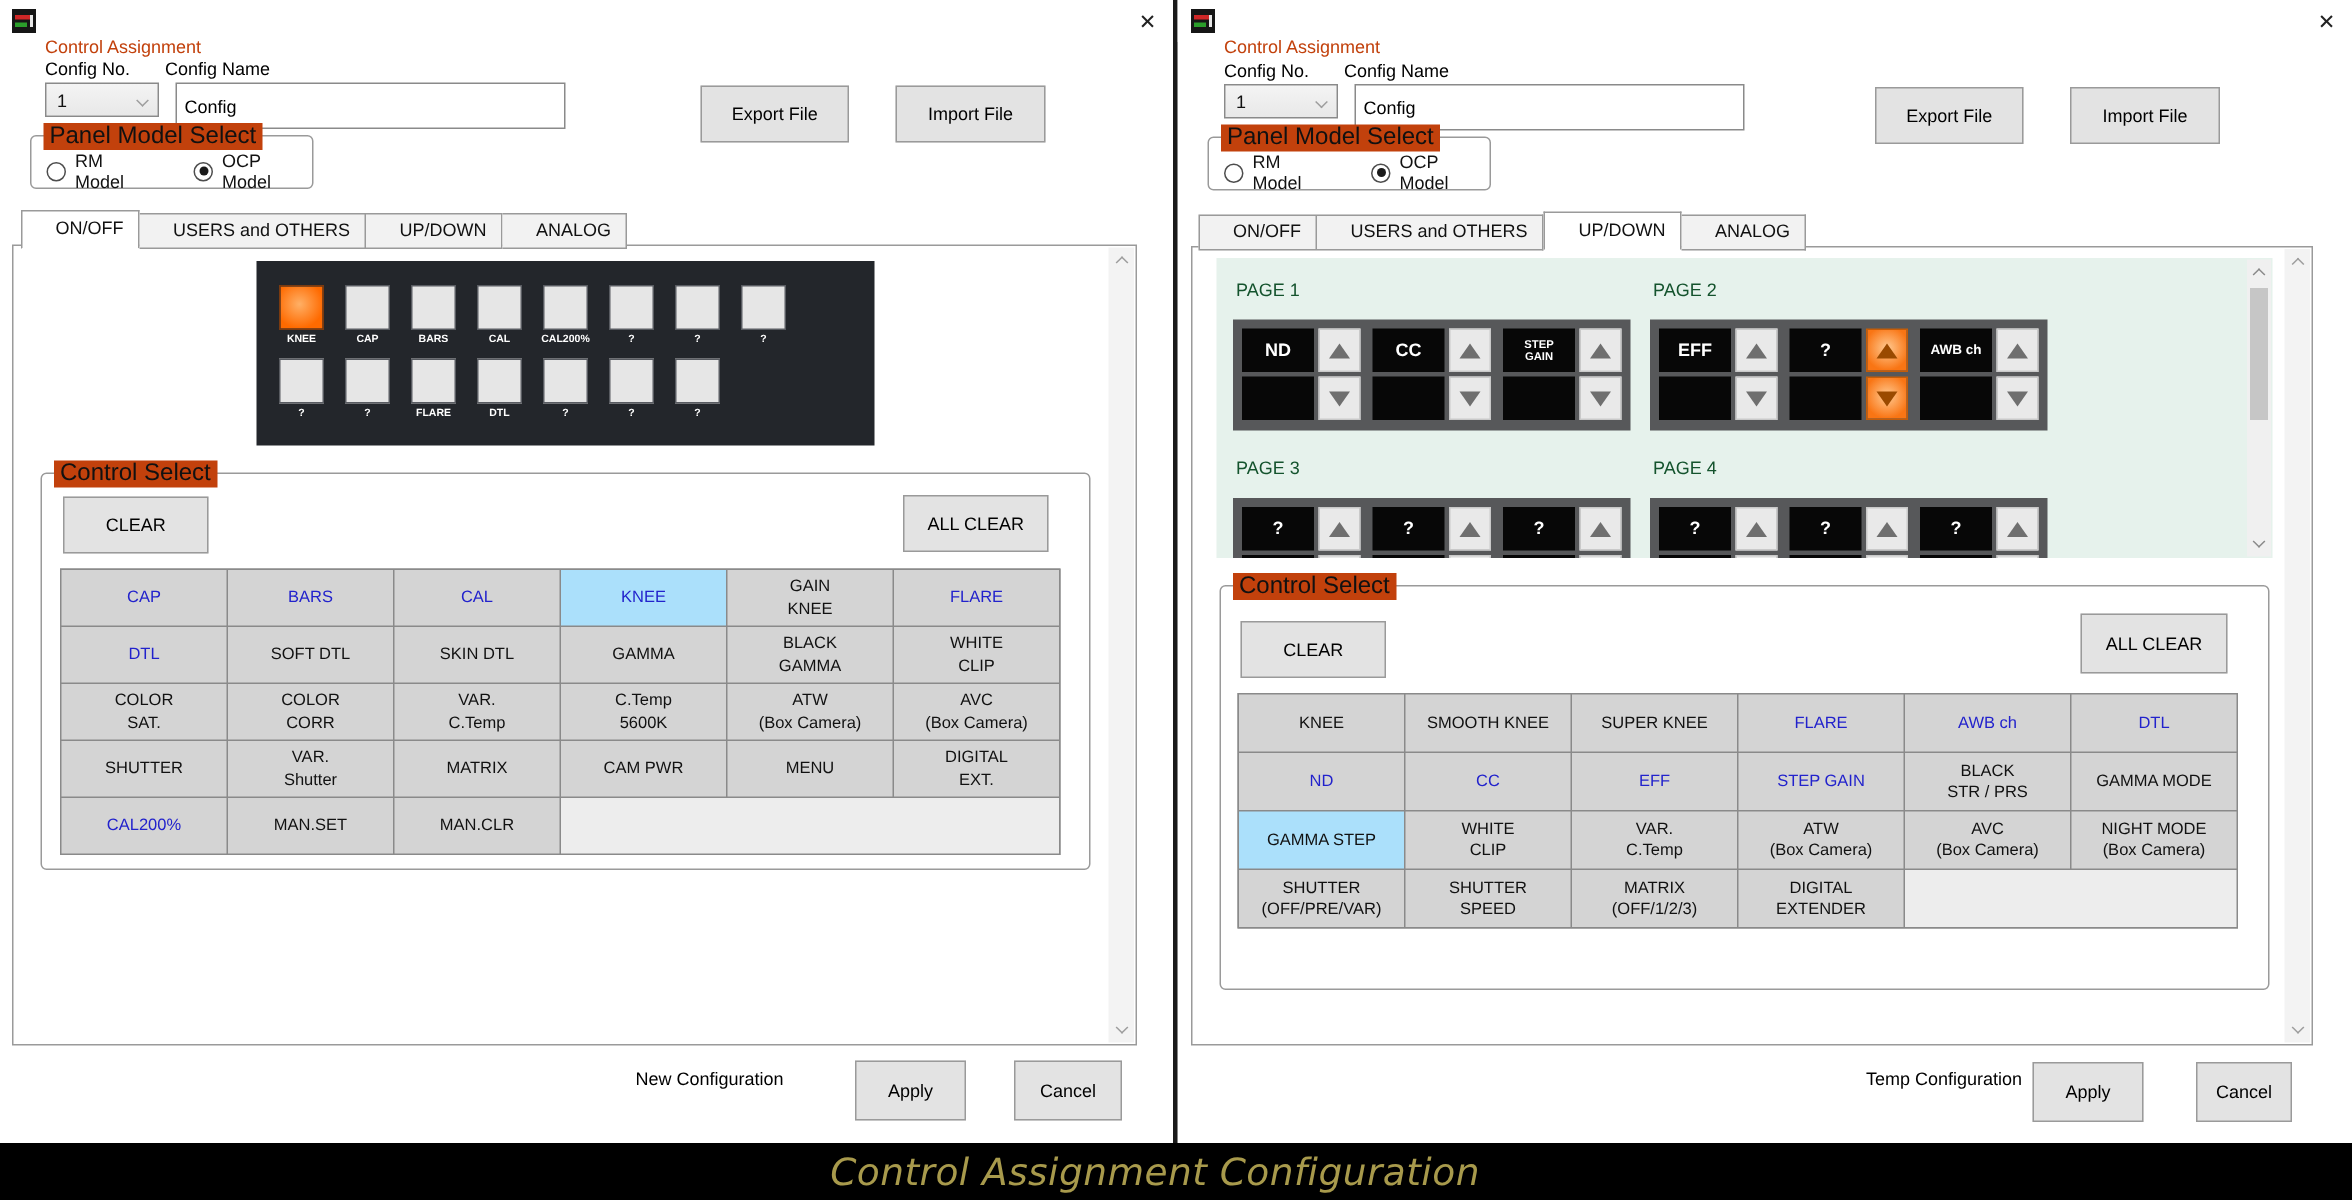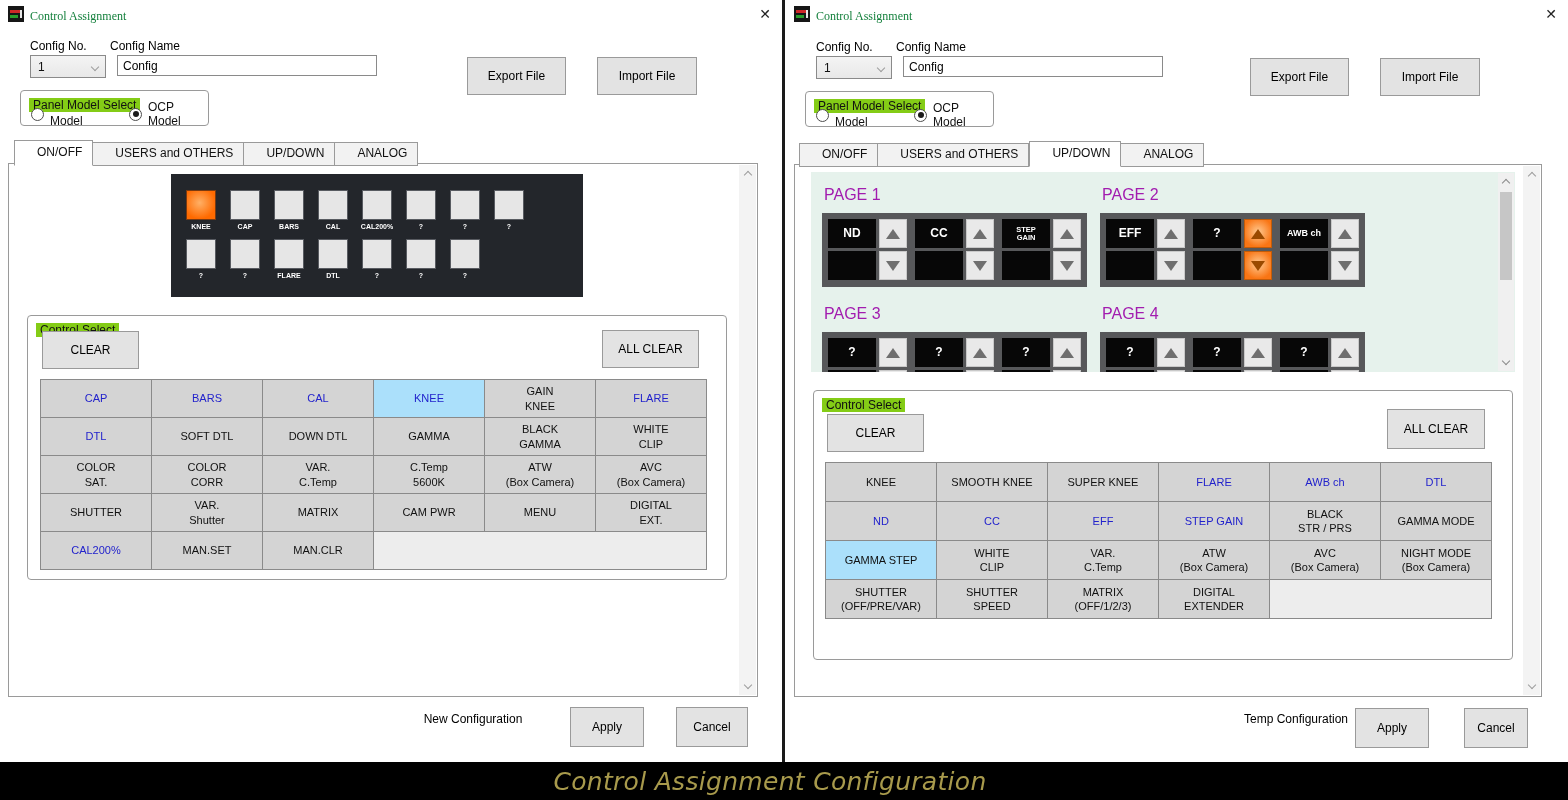--- a/index.html
+++ b/index.html
@@ -13,38 +13,38 @@
   #win0 { left:0; width:782px; }
   #win1 { left:785px; width:783px; }
   .divider { position:absolute; left:782px; top:0; width:3px; height:762px; background:#1a1a1a; }
 
   
   .titlebar { position:absolute; top:0; left:0; right:0; height:28px; background:#fff; }
   .appicon { position:absolute; left:8px; top:6px; width:16px; height:16px; background:#161616; }
   .appicon .r { position:absolute; left:2px; top:4px; width:10px; height:3px; background:#cf2727; }
   .appicon .g { position:absolute; left:2px; top:9px; width:8px; height:3px; background:#2b9e2b; }
   .appicon .w { position:absolute; right:2px; top:4px; width:2px; height:8px; background:#e8e8e8; }
-  .title-text { position:absolute; left:30px; top:9px; font-size:12px; color:#15803d;font-family:Liberation Serif, serif; }
+  .title-text { position:absolute; left:30px; top:24px; font-size:12px; color:#c2410c; }
   .close-btn { position:absolute; top:5px; right:8px; width:18px; height:18px;
     display:flex; align-items:center; justify-content:center; font-size:14px; color:#222; }
 
   
   .fieldlabel { position:absolute; font-size:12px; color:#000; }
   .combo { position:absolute; left:30px; top:55px; width:76px; height:23px; border:1px solid #8a8a8a;
     background:linear-gradient(#f4f4f4,#e8e8e8); display:flex; align-items:center;
     justify-content:space-between; padding:0 7px; }
-  .textinput { position:absolute; left:117px; top:55px; width:260px; height:21px; border:1px solid #8a8a8a;
+  .textinput { position:absolute; left:117px; top:55px; width:260px; height:31px; border:1px solid #8a8a8a;
     font-family:"Liberation Sans",sans-serif; font-size:12px; padding:0 5px; background:#fff; color:#000; }
   .btn { background:#e3e3e3; border:1px solid #9a9a9a; display:flex; align-items:center;
     justify-content:center; font-size:12px; color:#000; cursor:default; }
   .btn-export { position:absolute; left:467px; top:57px; width:99px; height:38px; }
   .btn-import { position:absolute; left:597px; top:57px; width:100px; height:38px; }
 
   .group { position:absolute; border:1px solid #9a9a9a; border-radius:4px; background:transparent; }
-  .group > .legend { position:absolute; top:-9px; left:8px; background:#84cc16; padding:0 4px; font-size:12px; white-space:nowrap;margin-top:16px; }
+  .group > .legend { position:absolute; top:-9px; left:8px; background:#c2410c; padding:0 4px; font-size:16px; white-space:nowrap; }
   .group-model { left:20px; top:90px; width:189px; height:36px; }
   .radios { display:flex; gap:26px; padding:9px 0 0 10px; }
   .radio { display:flex; align-items:center; gap:6px; font-size:12px; }
   .rdot { width:13px; height:13px; border:1px solid #4d4d4d; border-radius:50%; background:#fff; position:relative; flex:0 0 auto; }
   .rdot.on::after { content:''; position:absolute; inset:2.5px; border-radius:50%; background:#1a1a1a; }
 
   
   .tabbar { position:absolute; left:14px; top:142px; display:flex; z-index:2; }
   .tab { border:1px solid #9a9a9a; border-left:none; background:#f2f2f2; padding:3px 10px 4px 22px; font-size:12px; }
   .tab:first-child { border-left:1px solid #9a9a9a; }
@@ -79,21 +79,21 @@
     background:#8a8a8a; border:1px solid #8a8a8a; width:667px; }
   .grid.g0 { grid-auto-rows:37px; } .grid.g1 { grid-auto-rows:38px; }
   .gcell { background:#d4d4d4; display:flex; align-items:center; justify-content:center;
     text-align:center; font-size:11px; line-height:1.3; white-space:pre-line; color:#111; padding:1px; }
   .gcell.assigned { color:#2222cc; }
   .gcell.selected { background:#abe0fb; }
   .gempty { background:#ededed; }
 
   
   .pane { position:absolute; left:16px; top:7px; width:704px; height:200px; background:#e6f2ec; overflow:hidden; }
-  .pagelabel { position:absolute; font-size:16px; color:#a21caf; }
+  .pagelabel { position:absolute; font-size:12px; color:#14532d; }
   .strip { position:absolute; width:265px; height:74px; background:#57585a; display:flex; gap:8px; padding:6px; }
   .module { display:grid; grid-template-columns:48px 28px; grid-auto-rows:29px; gap:3px 3px; }
   .mdisp { background:#070707; color:#fff; font-weight:bold; display:flex; align-items:center;
     justify-content:center; white-space:pre-line; text-align:center; line-height:1.05; }
   .mdisp.fs12 { font-size:12px; } .mdisp.fs9 { font-size:9px; } .mdisp.fs7 { font-size:7.5px; }
   .marrow { background:#e9e9e9; border:1px solid #c9c9c9; display:flex; align-items:center; justify-content:center; }
   .marrow.on { background:radial-gradient(circle at 50% 45%, #ffc387 6%, #f97514 75%); border-color:#c45c08; }
   .tri.up { width:0; height:0; border-left:7px solid transparent; border-right:7px solid transparent; border-bottom:10px solid #6f6f6f; }
   .tri.down { width:0; height:0; border-left:7px solid transparent; border-right:7px solid transparent; border-top:10px solid #6f6f6f; }
   .marrow.on .tri.up { border-bottom-color:#9a4a00; }
@@ -232,21 +232,21 @@
       <div class="grid g0" style="left:12px; top:63px;">
           <div class="gcell assigned">CAP</div>
           <div class="gcell assigned">BARS</div>
           <div class="gcell assigned">CAL</div>
           <div class="gcell assigned selected">KNEE</div>
           <div class="gcell ">GAIN
 KNEE</div>
           <div class="gcell assigned">FLARE</div>
           <div class="gcell assigned">DTL</div>
           <div class="gcell ">SOFT DTL</div>
-          <div class="gcell ">DOWN DTL</div>
+          <div class="gcell ">SKIN DTL</div>
           <div class="gcell ">GAMMA</div>
           <div class="gcell ">BLACK
 GAMMA</div>
           <div class="gcell ">WHITE
 CLIP</div>
           <div class="gcell ">COLOR
 SAT.</div>
           <div class="gcell ">COLOR
 CORR</div>
           <div class="gcell ">VAR.

